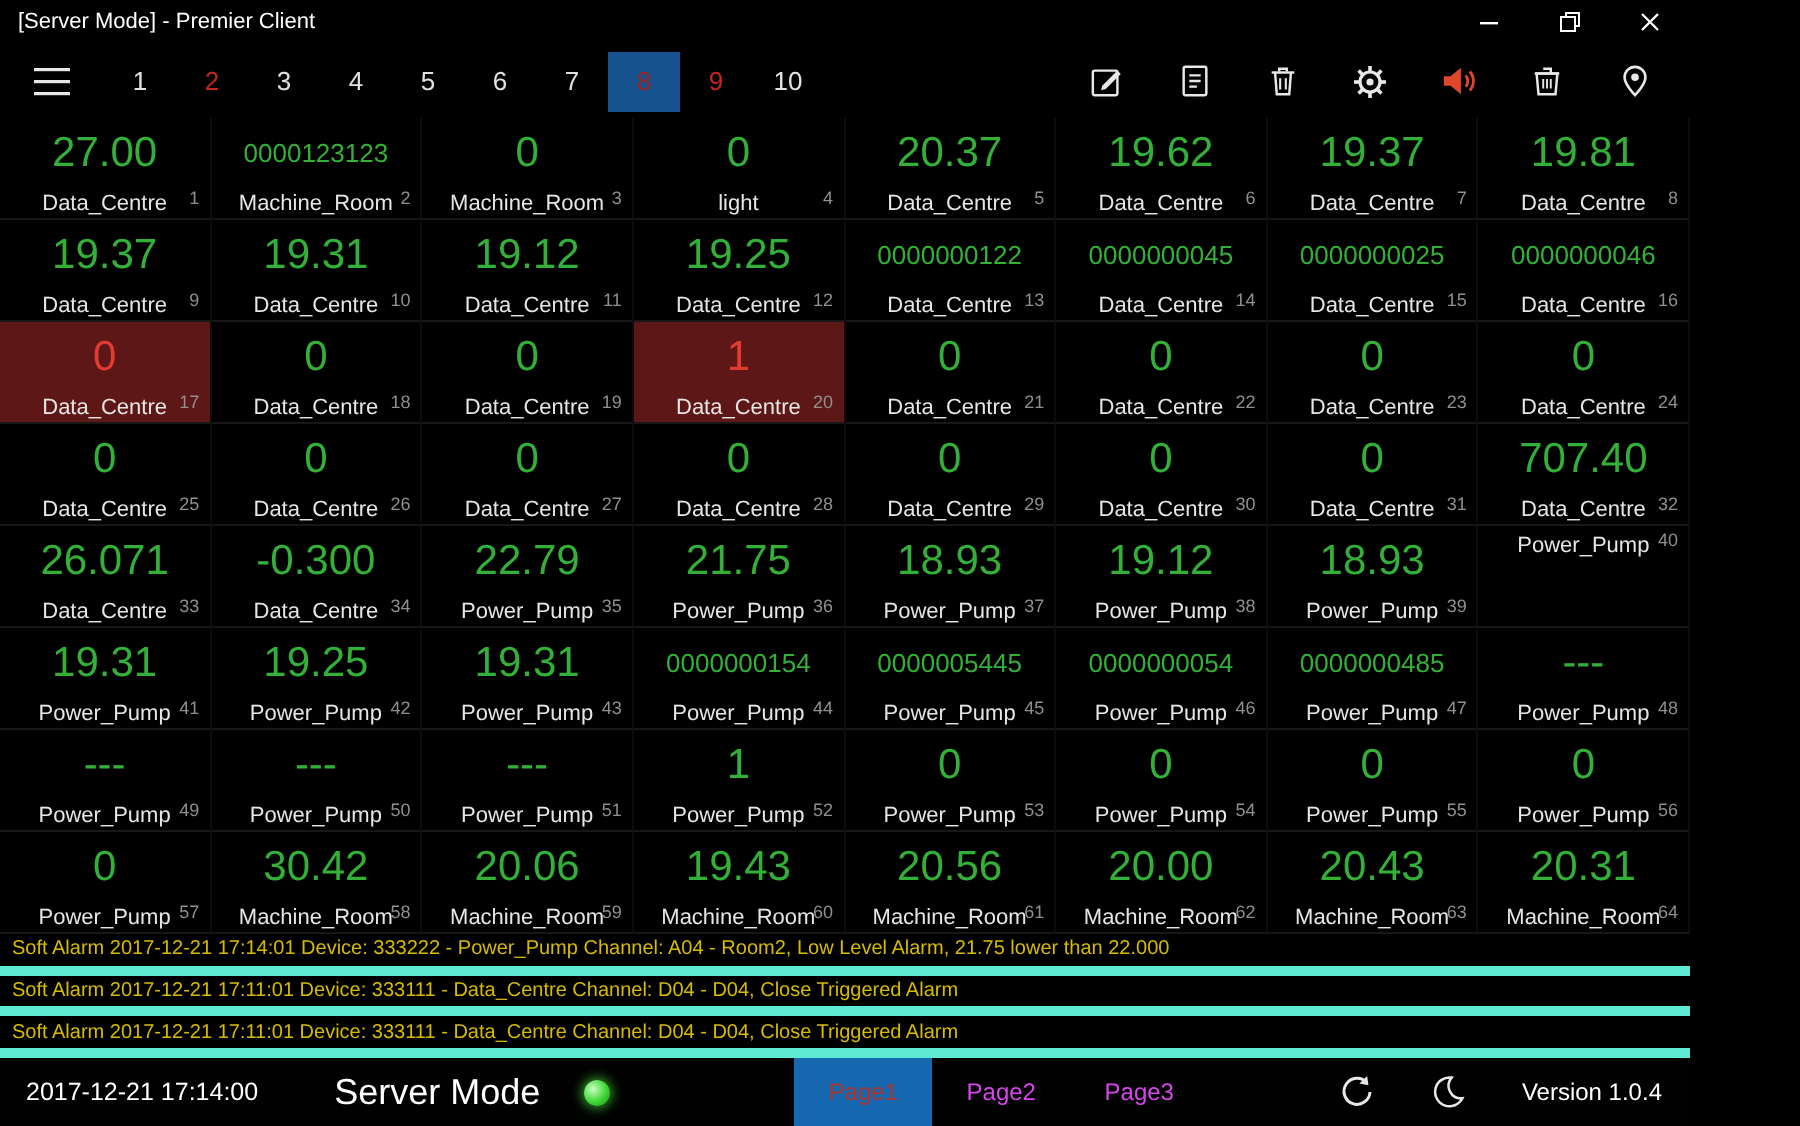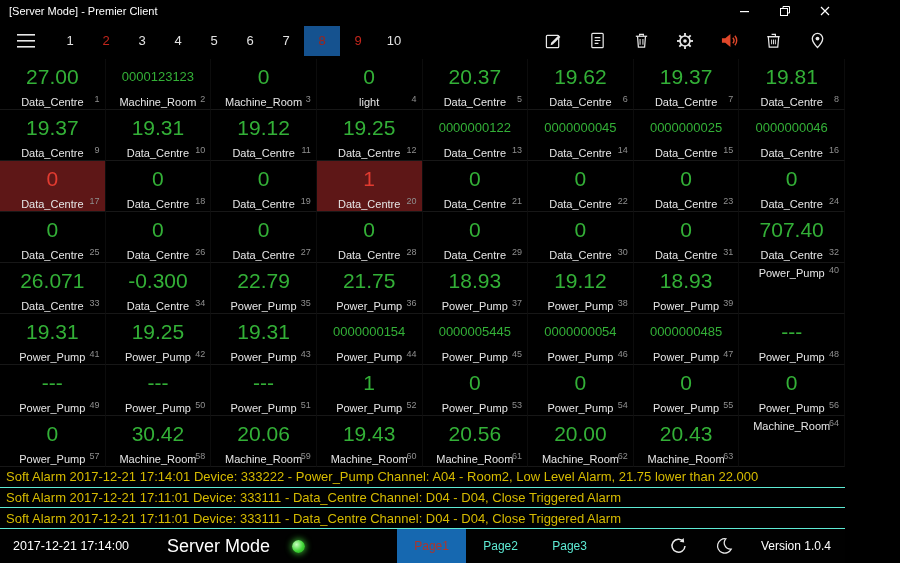--- a/index.html
+++ b/index.html
@@ -31,31 +31,31 @@
   .cell-alarm { background:#5e1717; }
   .cell-value { flex:1; display:flex; align-items:center; justify-content:center; color:#33b037; font-size:21px; padding-top:2px; }
   .cell-value.red { color:#e23b30; }
   .cell-value.small { font-size:13px; }
   .cell-label-row { height:17px; position:relative; text-align:center; }
   .cell-label { color:#e6e6e6; font-size:11px; line-height:15px; }
   .cell-index { position:absolute; right:5px; top:2px; color:#8f8f8f; font-size:9px; }
 
   
   .alarms { flex:0 0 62px; display:flex; flex-direction:column; background:#000; }
-  .alarm-row { flex:1; display:flex; align-items:center; padding-left:6px; color:#d6bb00; font-size:13px; border-bottom:1px solid #5eead4; cursor:default; }
+  .alarm-row { flex:1; display:flex; align-items:center; padding-left:6px; color:#d6bb00; font-size:10px; border-bottom:5px solid #5eead4; cursor:default; }
 
   
   .statusbar { flex:0 0 34px; display:flex; align-items:center; background:#010101; }
   .status-time { color:#ffffff; font-size:12.5px; padding-left:13px; }
   .status-mode { color:#ffffff; font-size:18px; margin-left:38px; }
   .status-dot { width:13px; height:13px; border-radius:50%; margin-left:22px;
     background:radial-gradient(circle at 35% 35%, #c8ffc0, #3ed435 55%, #1f9418);
     box-shadow:0 0 6px 1px rgba(70,220,60,.75); }
   .tabs { display:flex; margin-left:92px; align-self:stretch; }
-  .tab { width:69px; border:0; background:none; color:#5eead4; font-size:12px; font-family:inherit; cursor:pointer; }
+  .tab { width:69px; border:0; background:none; color:#d946ef; font-size:12px; font-family:inherit; cursor:pointer; }
   .tab.active { background:#1668b0; color:#b0352a; }
   .status-right { margin-left:auto; display:flex; align-items:center; gap:28px; padding-right:14px; }
   .status-version { color:#ffffff; font-size:12px; }
   .icon-btn { border:0; background:none; padding:0; display:flex; cursor:pointer; }
 </style>
 </head>
 <body>
 
 <div class="window">
 
@@ -406,20 +406,21 @@
       </div>
       <div class="cell">
         <div class="cell-value">20.00</div>
         <div class="cell-label-row"><span class="cell-label">Machine_Room</span><span class="cell-index">62</span></div>
       </div>
       <div class="cell">
         <div class="cell-value">20.43</div>
         <div class="cell-label-row"><span class="cell-label">Machine_Room</span><span class="cell-index">63</span></div>
       </div>
       <div class="cell">
+        <div class="cell-value">20.31</div>
         <div class="cell-label-row"><span class="cell-label">Machine_Room</span><span class="cell-index">64</span></div>
       </div>
     </div>
 
   <div class="alarms" id="alarms">
       <div class="alarm-row">Soft Alarm 2017-12-21 17:14:01 Device: 333222 - Power_Pump Channel: A04 - Room2, Low Level Alarm, 21.75 lower than 22.000</div>
       <div class="alarm-row">Soft Alarm 2017-12-21 17:11:01 Device: 333111 - Data_Centre Channel: D04 - D04, Close Triggered Alarm</div>
       <div class="alarm-row">Soft Alarm 2017-12-21 17:11:01 Device: 333111 - Data_Centre Channel: D04 - D04, Close Triggered Alarm</div>
     </div>
 

